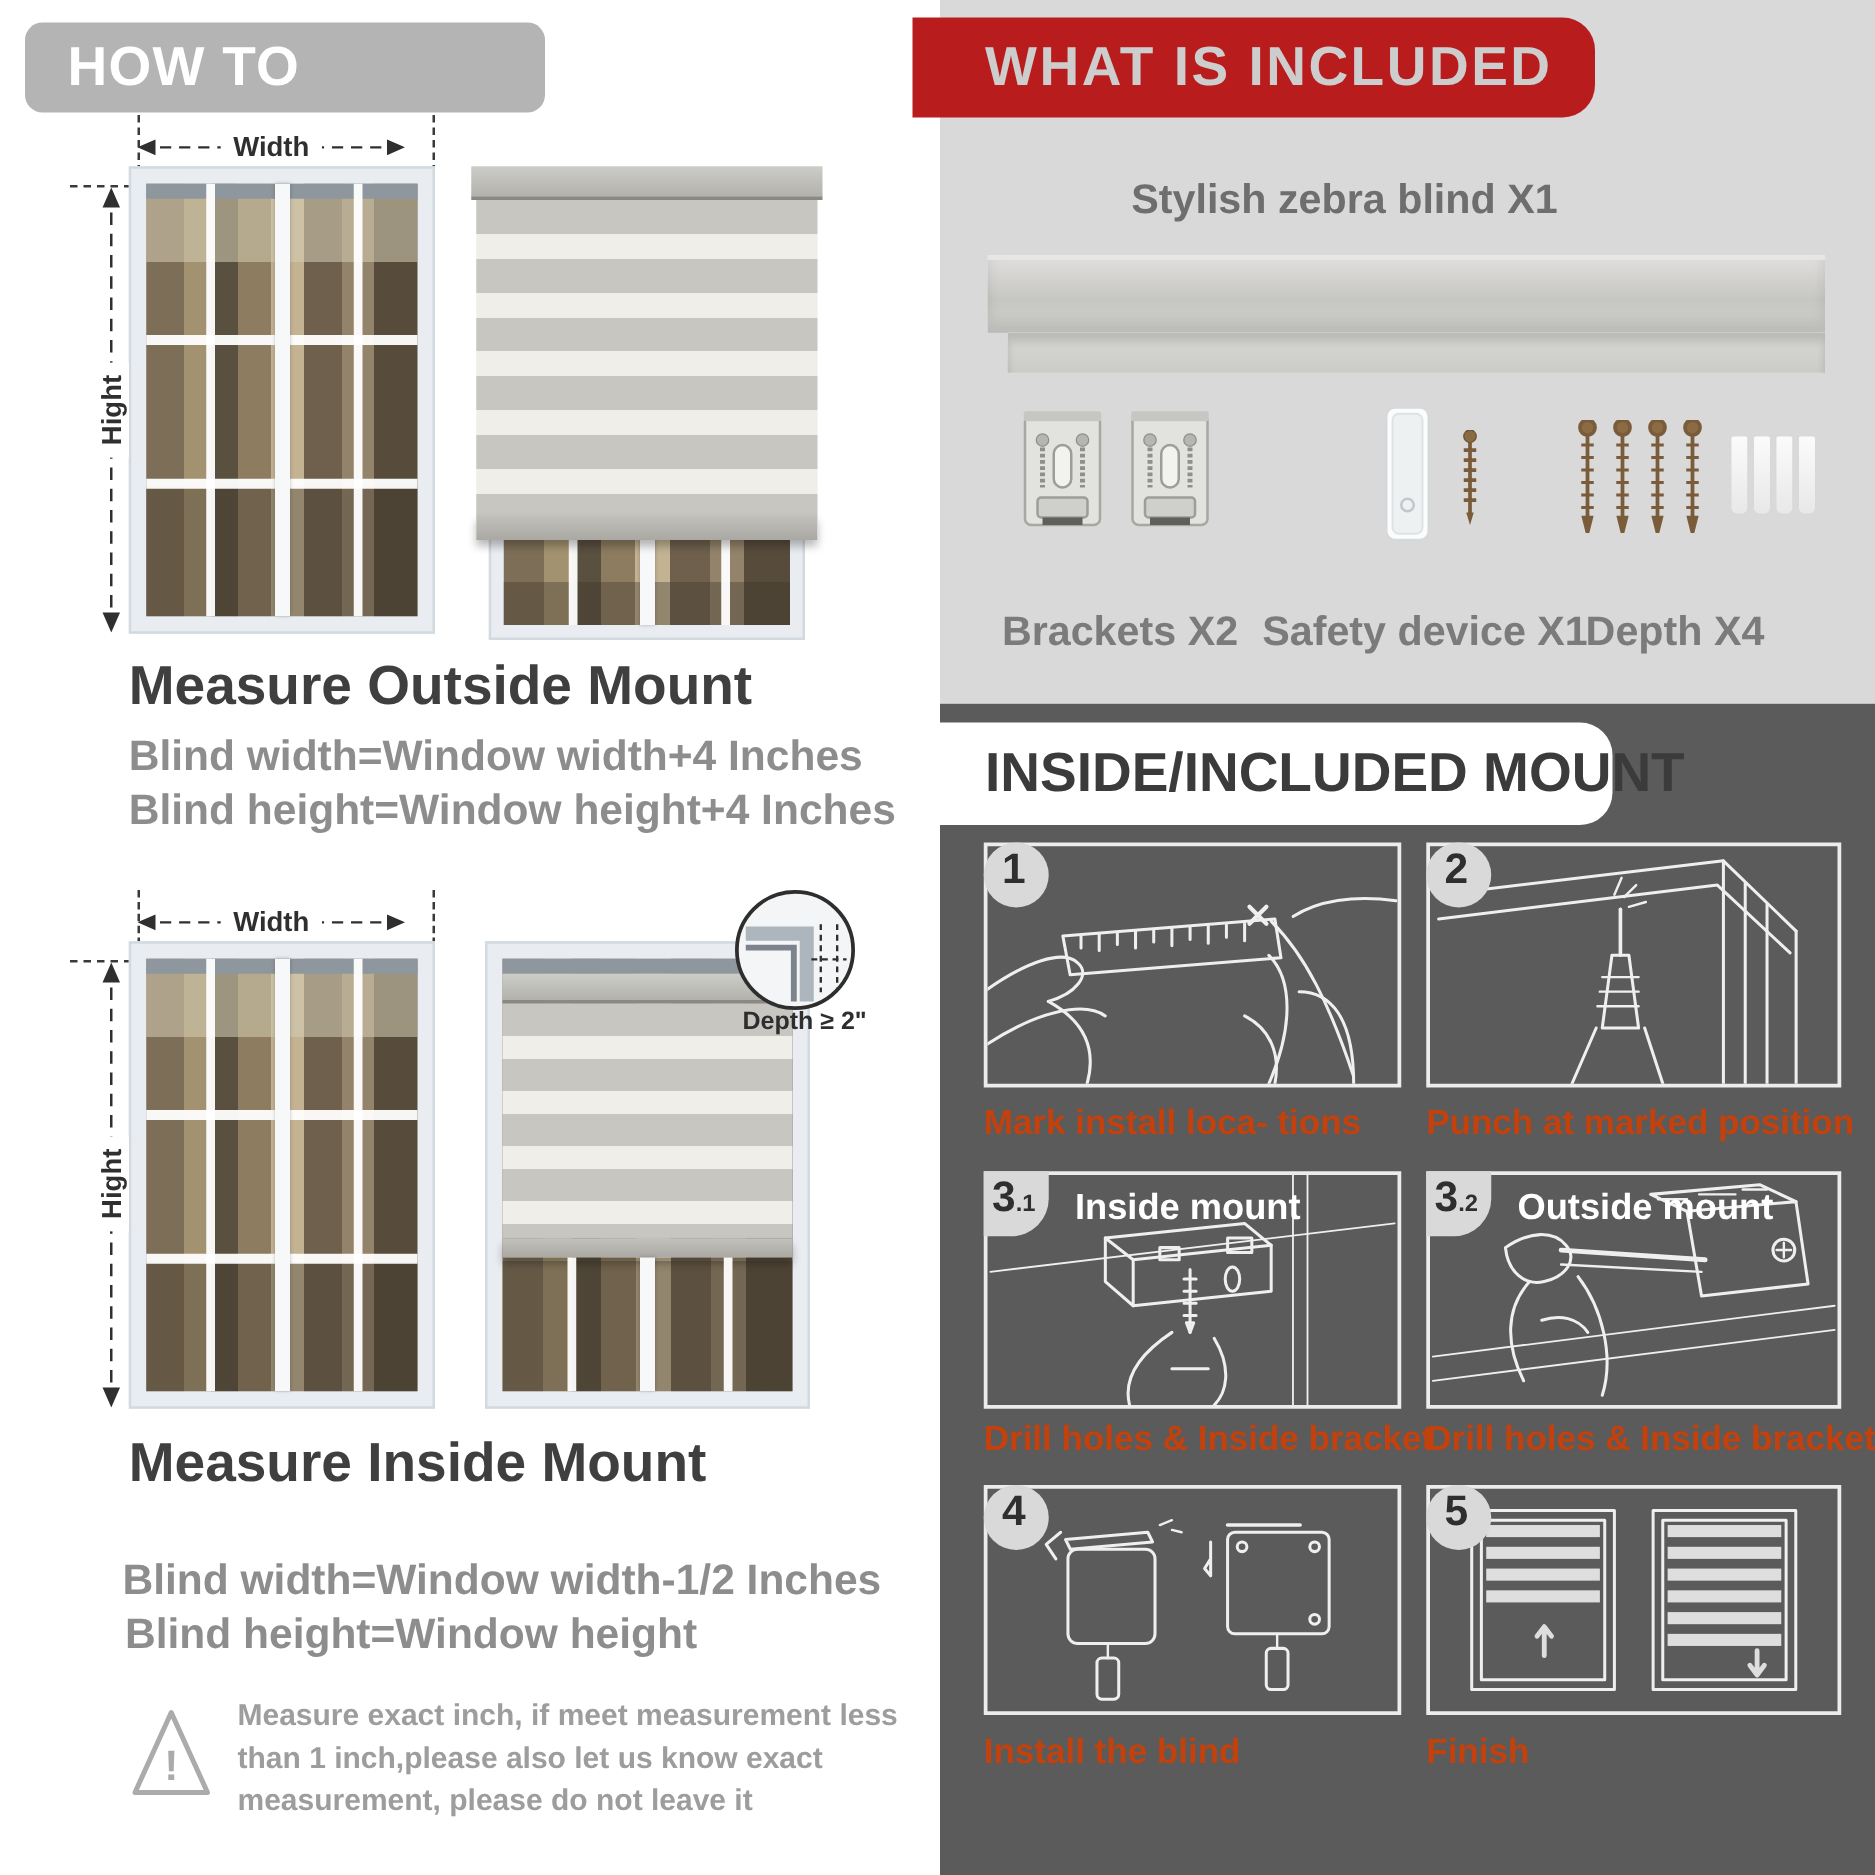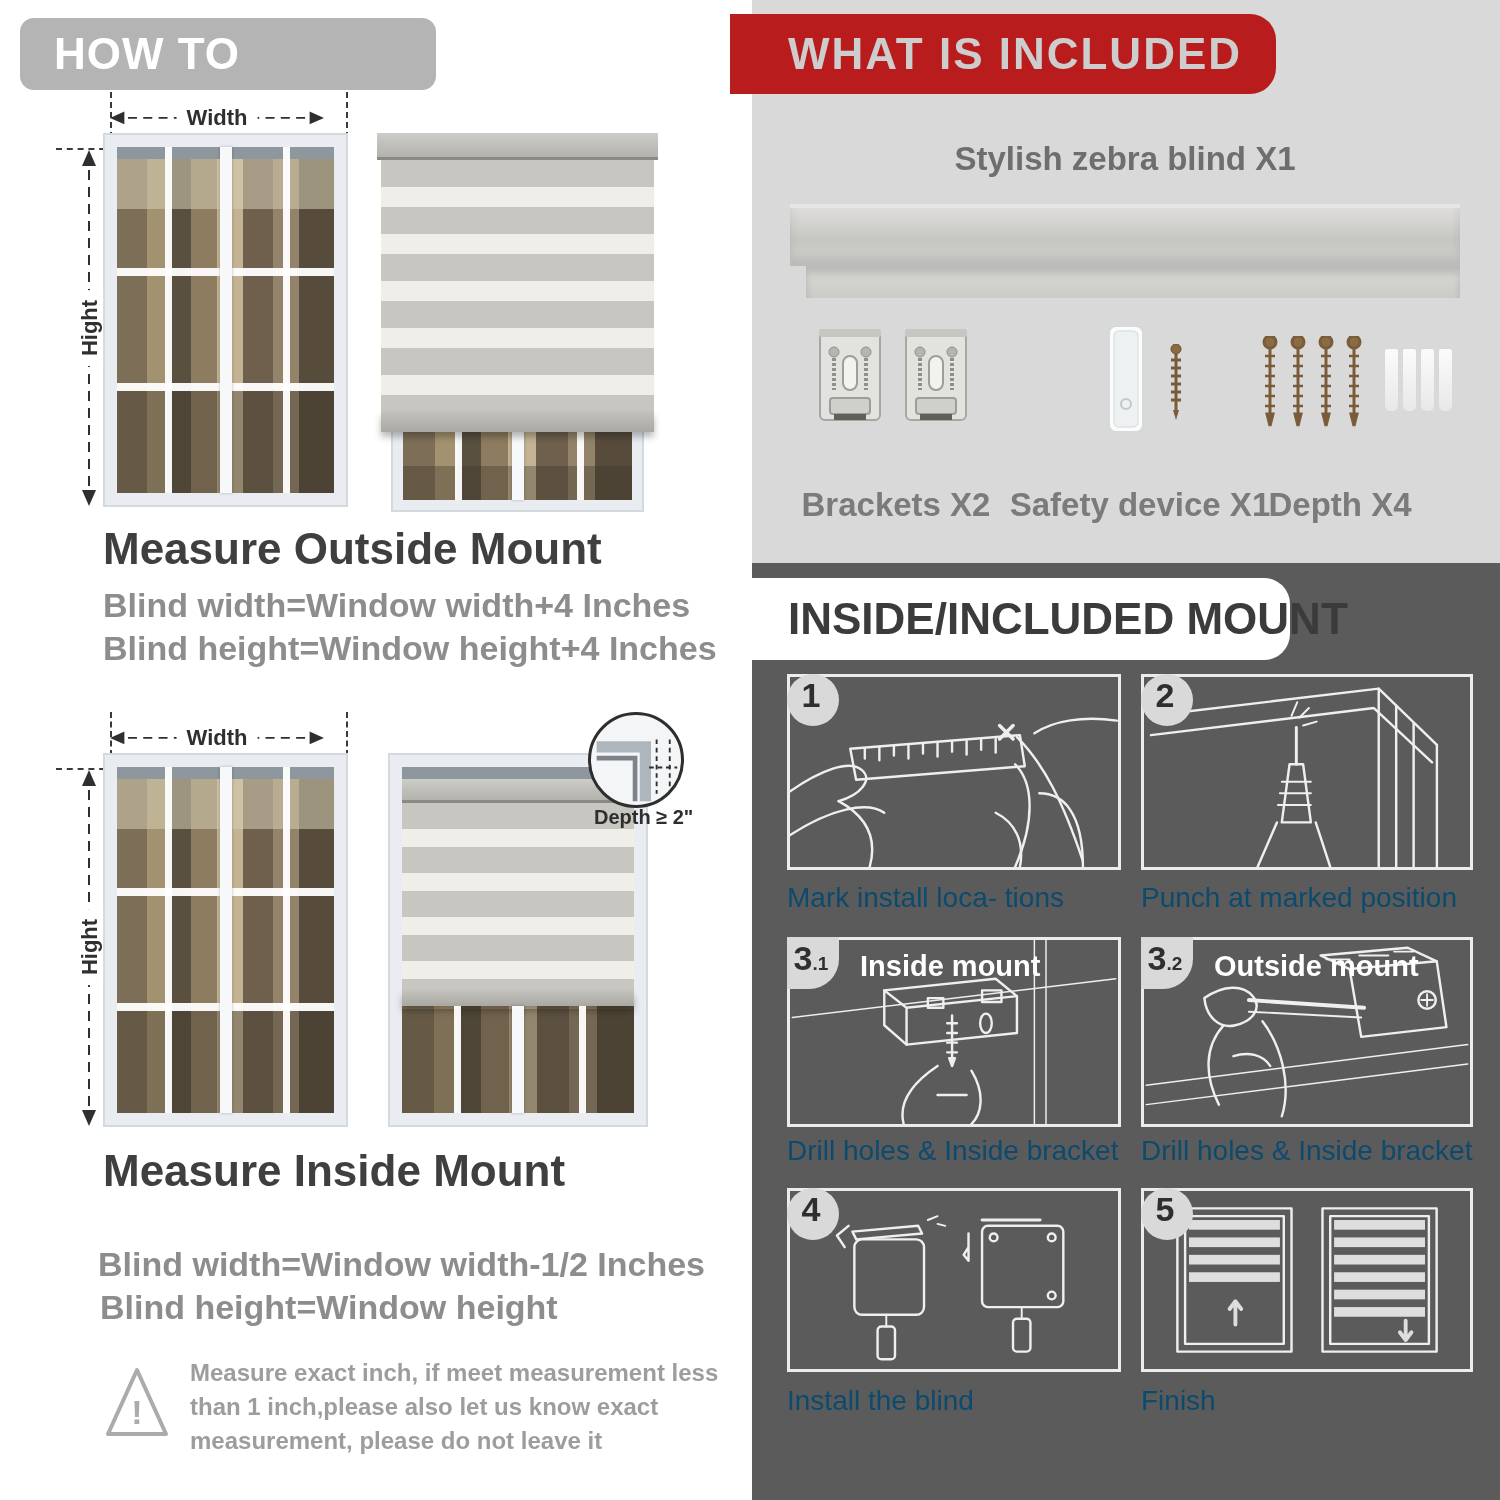--- a/index.html
+++ b/index.html
@@ -44,42 +44,42 @@
   .detail-circle{left:588px;top:712px;width:96px;height:96px;border:3px solid #2e2e2e;border-radius:50%;
     background:#f3f5f7;overflow:hidden;box-sizing:border-box;}
   .depth-label{left:594px;top:806px;color:#2e2e2e;font-size:20px;font-weight:bold;white-space:nowrap;}
 
   .warn-text{color:#9d9d9d;font-size:24px;font-weight:600;line-height:34px;white-space:nowrap;}
 
   
   .panel-included{left:752px;top:0;width:748px;height:563px;background:#d9d9d9;}
   .band-included{left:730px;top:14px;width:546px;height:80px;background:#b91c1c;border-radius:0 26px 26px 0;
     color:#cdcdcd;font-size:44px;font-weight:bold;line-height:80px;padding-left:58px;letter-spacing:2px;box-sizing:border-box;white-space:nowrap;}
-  .product-title{left:905px;top:140px;width:440px;text-align:center;color:#6e6e6e;font-size:33px;font-weight:bold;white-space:nowrap;}
+  .product-title{left:905px;top:140px;width:440px;color:#6e6e6e;font-size:33px;font-weight:bold;white-space:nowrap;}
   .headrail{left:790px;top:204px;width:670px;height:62px;
     background:linear-gradient(180deg,#dedddb,#c6c6c3 55%,#d0d0cd);border-top:4px solid #e6e6e4;
     box-shadow:inset 0 -8px 10px rgba(0,0,0,.10);box-sizing:border-box;}
   .headrail-lip{left:806px;top:266px;width:654px;height:32px;
     background:linear-gradient(180deg,#d8d8d5,#cbcbc8);box-shadow:inset 0 7px 7px rgba(0,0,0,.14);}
   .inc-label{top:486px;text-align:center;color:#7b7b7b;font-size:33px;font-weight:bold;white-space:nowrap;}
 
   .anchor{background:linear-gradient(180deg,#fbfbfb,#e8e8e8);border:1px solid #d8d8d8;border-radius:3px 3px 6px 6px;}
 
   
   .panel-mount{left:752px;top:563px;width:748px;height:937px;background:#5b5b5b;}
   .band-mount{left:730px;top:578px;width:560px;height:82px;background:#ffffff;border-radius:0 26px 26px 0;
     color:#3b3b3b;font-size:44px;font-weight:bold;line-height:82px;padding-left:58px;box-sizing:border-box;white-space:nowrap;}
   .step{border:3px solid #ececec;box-sizing:border-box;}
   .step svg{position:absolute;inset:0;width:100%;height:100%;}
   .badge{position:absolute;left:-3px;top:-3px;height:52px;min-width:52px;background:#d9d9d9;color:#2f2f2f;
     font-size:34px;font-weight:bold;display:flex;align-items:flex-start;justify-content:center;
     border-radius:0 0 30px 0;padding:2px 10px 0 6px;box-sizing:border-box;}
   .badge .sub{font-size:19px;font-weight:bold;margin-top:14px;}
   .step-title{position:absolute;left:70px;top:10px;color:#ffffff;font-size:29px;font-weight:bold;white-space:nowrap;}
-  .caption{color:#0c4a6e;font-size:28px;font-weight:normal;white-space:nowrap;}
+  .caption{color:#c2410c;font-size:28px;font-weight:bold;white-space:nowrap;}
 
   .sketch{stroke:#efefef;stroke-width:2.5;fill:none;stroke-linecap:round;stroke-linejoin:round;}
 </style>
 </head>
 <body>
 
 <div class="canvas">
 
   <div class="abs band-howto">
     <span>HOW TO MEASURE</span>

